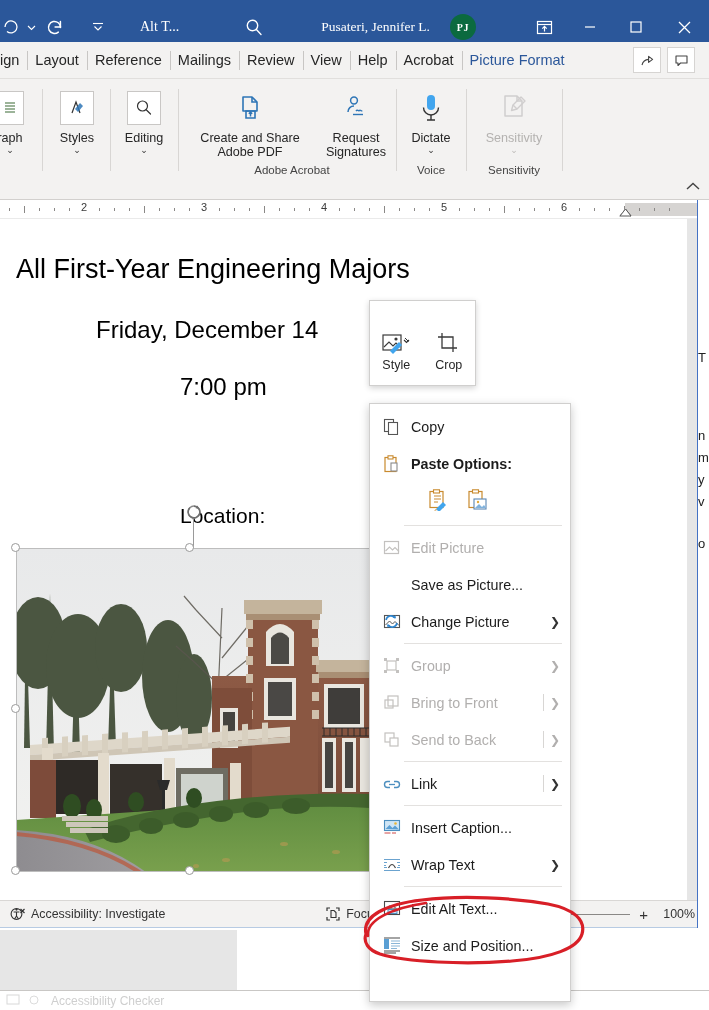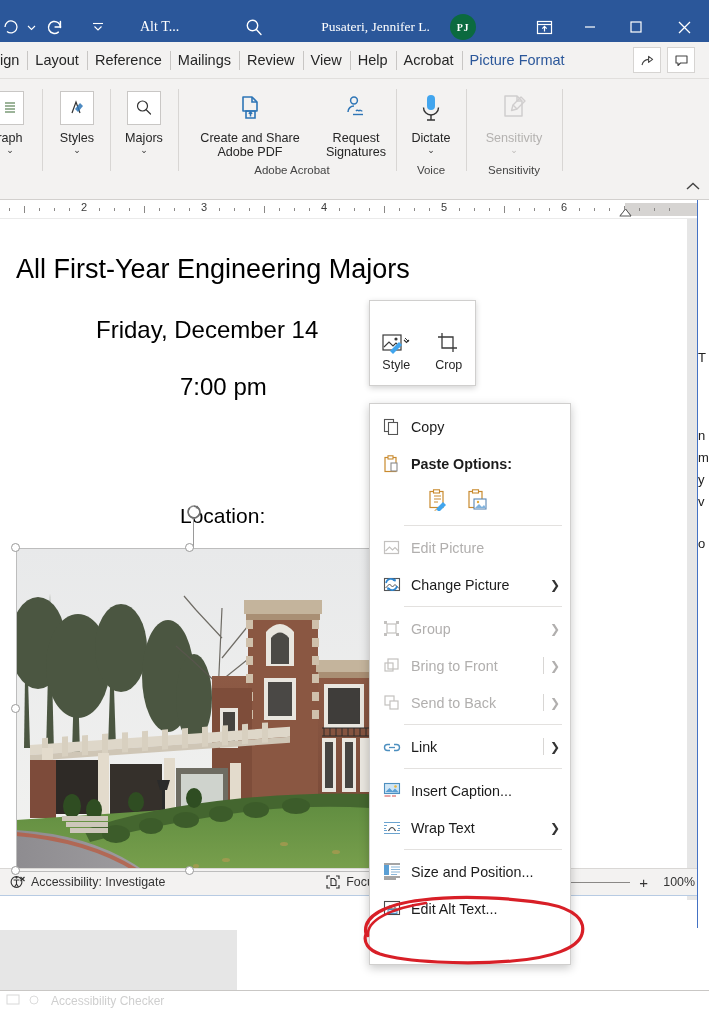--- a/index.html
+++ b/index.html
@@ -177,21 +177,21 @@
     display: flex; align-items: center; justify-content: center; margin-right: 6px;
   }
   .mi-arrow { position: absolute; right: 10px; color: #333; font-size: 12px; }
   .mi.disabled .mi-arrow { color: #b1afae; }
   .mi-sepline { position: absolute; right: 26px; top: 10px; bottom: 10px; width: 1px; background: #d8d6d4; }
   .msep { height: 1px; background: #e3e1df; margin: 3px 8px 3px 34px; }
   .paste-row { display: flex; align-items: center; height: 40px; padding-left: 58px; gap: 18px; }
 
   
   .statusbar {
-    position: absolute; top: 868px; left: 0; width: 709px; height: 28px;
+    position: absolute; top: 900px; left: 0; width: 709px; height: 28px;
     background: #f3f2f1; border-top: 1px solid #d9d7d5; border-bottom: 1px solid #b7cbe3;
     display: flex; align-items: center; font-size: 12.4px; color: #333;
   }
   .sb-item { display: flex; align-items: center; gap: 5px; padding: 0 10px; white-space: nowrap; }
   .zoomarea { margin-left: auto; display: flex; align-items: center; gap: 9px; padding-right: 14px; }
   .zbar { width: 62px; height: 1px; background: #8a8886; }
   .zpct { font-size: 12.4px; color: #333; width: 38px; text-align: right; }
 
   
   .bottomstrip {
@@ -345,21 +345,21 @@
     <div class="grp" style="left:112px; width:64px;">
       <div class="ritem">
         <div class="ricon">
           <div class="boxicon">
             <svg width="20" height="20" viewBox="0 0 20 20">
               <circle cx="8.5" cy="8" r="5" stroke="#333" stroke-width="1.2" fill="none"></circle>
               <path d="M12.2 11.8L16.5 16" stroke="#333" stroke-width="1.2" stroke-linecap="round"></path>
             </svg>
           </div>
         </div>
-        <div class="rlabel">Majors</div>
+        <div class="rlabel">Editing</div>
         <div class="rcaret">⌄</div>
       </div>
     </div>
     <div class="grp-sep" style="left:178px;"></div>
 
     <div class="grp" style="left:186px; width:128px;">
       <div class="ritem">
         <div class="ricon">
           <svg width="34" height="34" viewBox="0 0 34 34">
             <path d="M10 6h9l5 5v9h-14z" stroke="#2e75b6" stroke-width="1.6" fill="none" stroke-linejoin="round"></path>
@@ -761,20 +761,24 @@
     <div class="mi disabled">
       <div class="mi-ic">
         <svg width="17" height="17" viewBox="0 0 17 17">
           <rect x="1.5" y="2.5" width="14" height="12" stroke="#c3c1bf" stroke-width="1.2" fill="none"></rect>
           <path d="M2.5 12l4-4 3 3 2.5-2.5 4 4" stroke="#c3c1bf" stroke-width="1.1" fill="none"></path>
         </svg>
       </div>
       <span>Edit Picture</span>
     </div>
 
+    <div class="mi">
+      <div class="mi-ic"></div>
+      <span>Save as Picture...</span>
+    </div>
 
     <div class="mi">
       <div class="mi-ic">
         <svg width="18" height="17" viewBox="0 0 18 17">
           <rect x="1.5" y="2.5" width="15" height="12" stroke="#555" stroke-width="1.1" fill="none"></rect>
           <path d="M2.5 12l4-4 3 3 2.5-2.5 4 4" stroke="#555" stroke-width="1" fill="none"></path>
           <path d="M3 7a5 5 0 0 1 9-2" stroke="#2e86d0" stroke-width="1.6" fill="none"></path>
           <path d="M14 10a5 5 0 0 1-9 2" stroke="#2e86d0" stroke-width="1.6" fill="none"></path>
           <path d="M12.6 2.2l.2 3.4-3.2-1z" fill="#2e86d0"></path>
           <path d="M4.4 14.6l-.2-3.4 3.2 1z" fill="#2e86d0"></path>
@@ -865,38 +869,38 @@
       </div>
       <span>Wrap Text</span>
       <span class="mi-arrow">❯</span>
     </div>
 
     <div class="msep"></div>
 
     <div class="mi">
       <div class="mi-ic">
         <svg width="18" height="17" viewBox="0 0 18 17">
-          <rect x="1" y="2" width="5" height="10" fill="#5a9fd4"></rect>
-          <path d="M1 1h16M1 14h16M1 16h12" stroke="#4a4a4a" stroke-width="1.1"></path>
-          <path d="M8 4h9M8 6.5h9M8 9h9M8 11.5h6" stroke="#8ab6d8" stroke-width="1.1"></path>
-        </svg>
-      </div>
-      <span>Size and Position...</span>
-    </div>
-
-    <div class="mi">
-      <div class="mi-ic">
-        <svg width="18" height="17" viewBox="0 0 18 17">
           <rect x="1.5" y="1.5" width="15" height="13" stroke="#4a4a4a" stroke-width="1.1" fill="#fff"></rect>
           <path d="M2.5 9l4-4 3.5 3.5 2-2 3.5 3.5" fill="#8a8a8a"></path>
           <rect x="5" y="9.5" width="9" height="4" fill="#cfe5f5" stroke="#4d8fbf" stroke-width="1"></rect>
           <path d="M6.5 11.5h6" stroke="#4d8fbf" stroke-width="1"></path>
         </svg>
       </div>
       <span>Edit Alt Text...</span>
+    </div>
+
+    <div class="mi">
+      <div class="mi-ic">
+        <svg width="18" height="17" viewBox="0 0 18 17">
+          <rect x="1" y="2" width="5" height="10" fill="#5a9fd4"></rect>
+          <path d="M1 1h16M1 14h16M1 16h12" stroke="#4a4a4a" stroke-width="1.1"></path>
+          <path d="M8 4h9M8 6.5h9M8 9h9M8 11.5h6" stroke="#8ab6d8" stroke-width="1.1"></path>
+        </svg>
+      </div>
+      <span>Size and Position...</span>
     </div>
 
     <div class="mi">
       <div class="mi-ic">
         
       </div>
 
     </div>
   </div>
 

